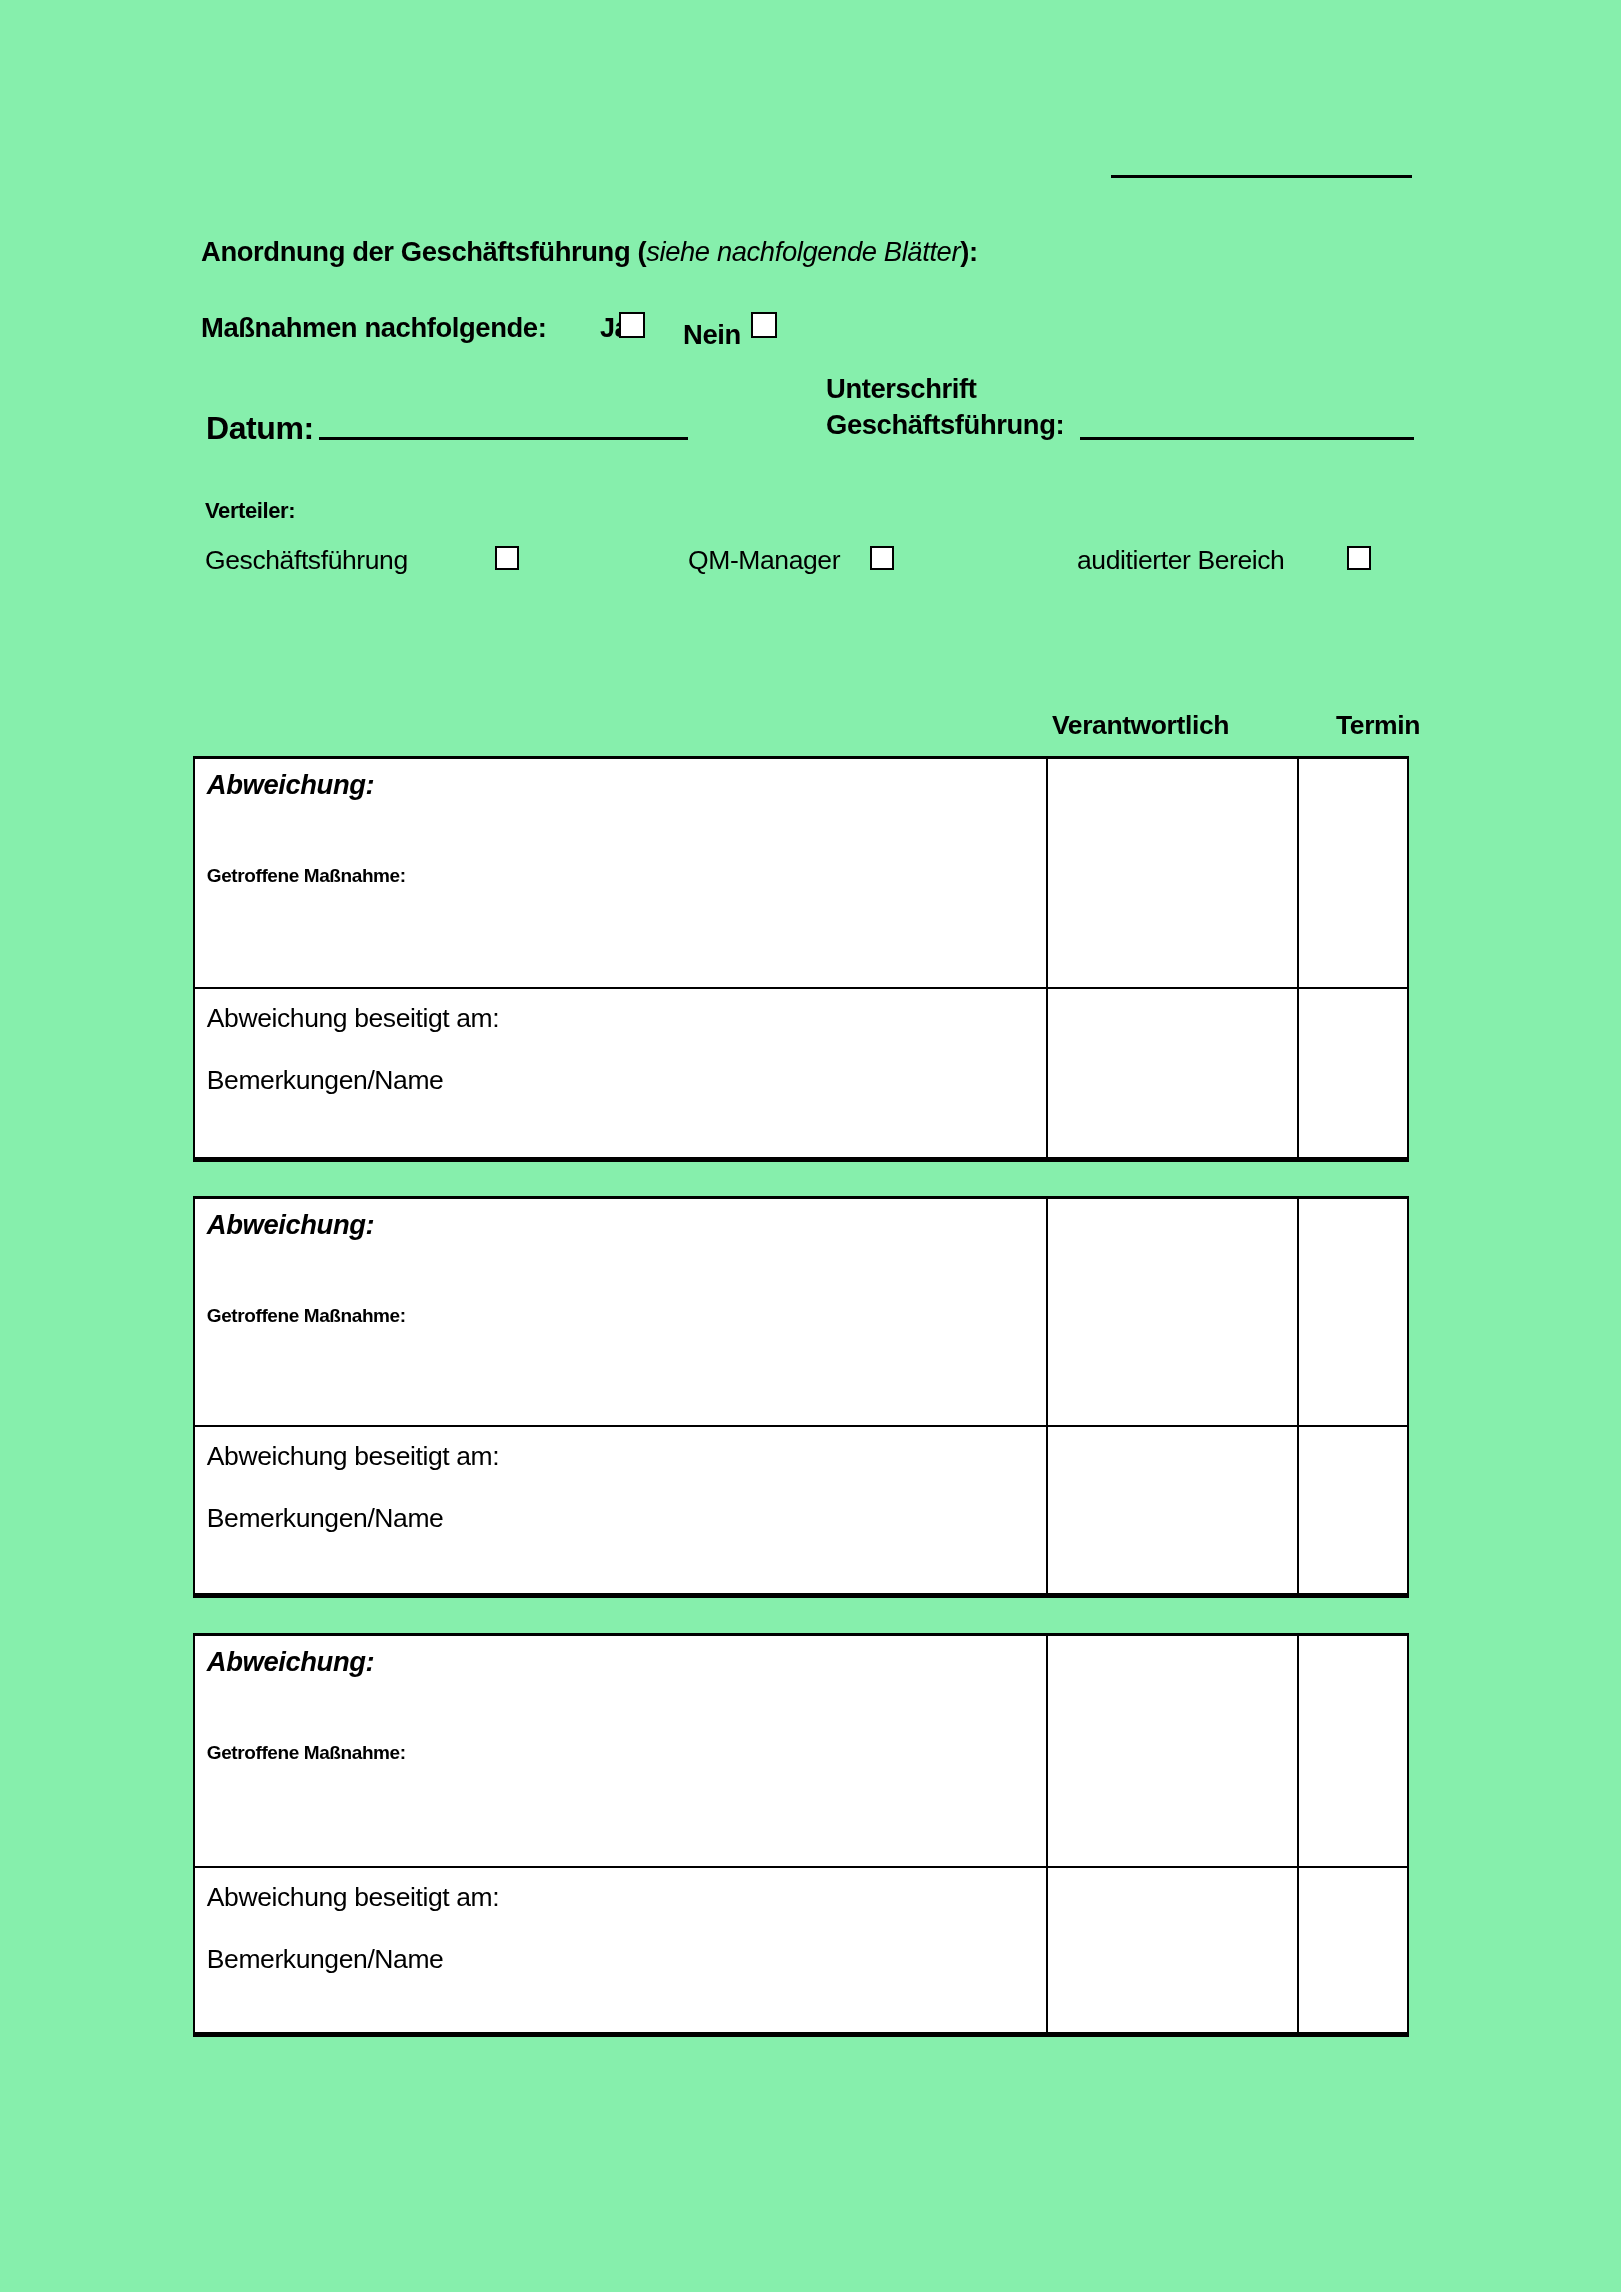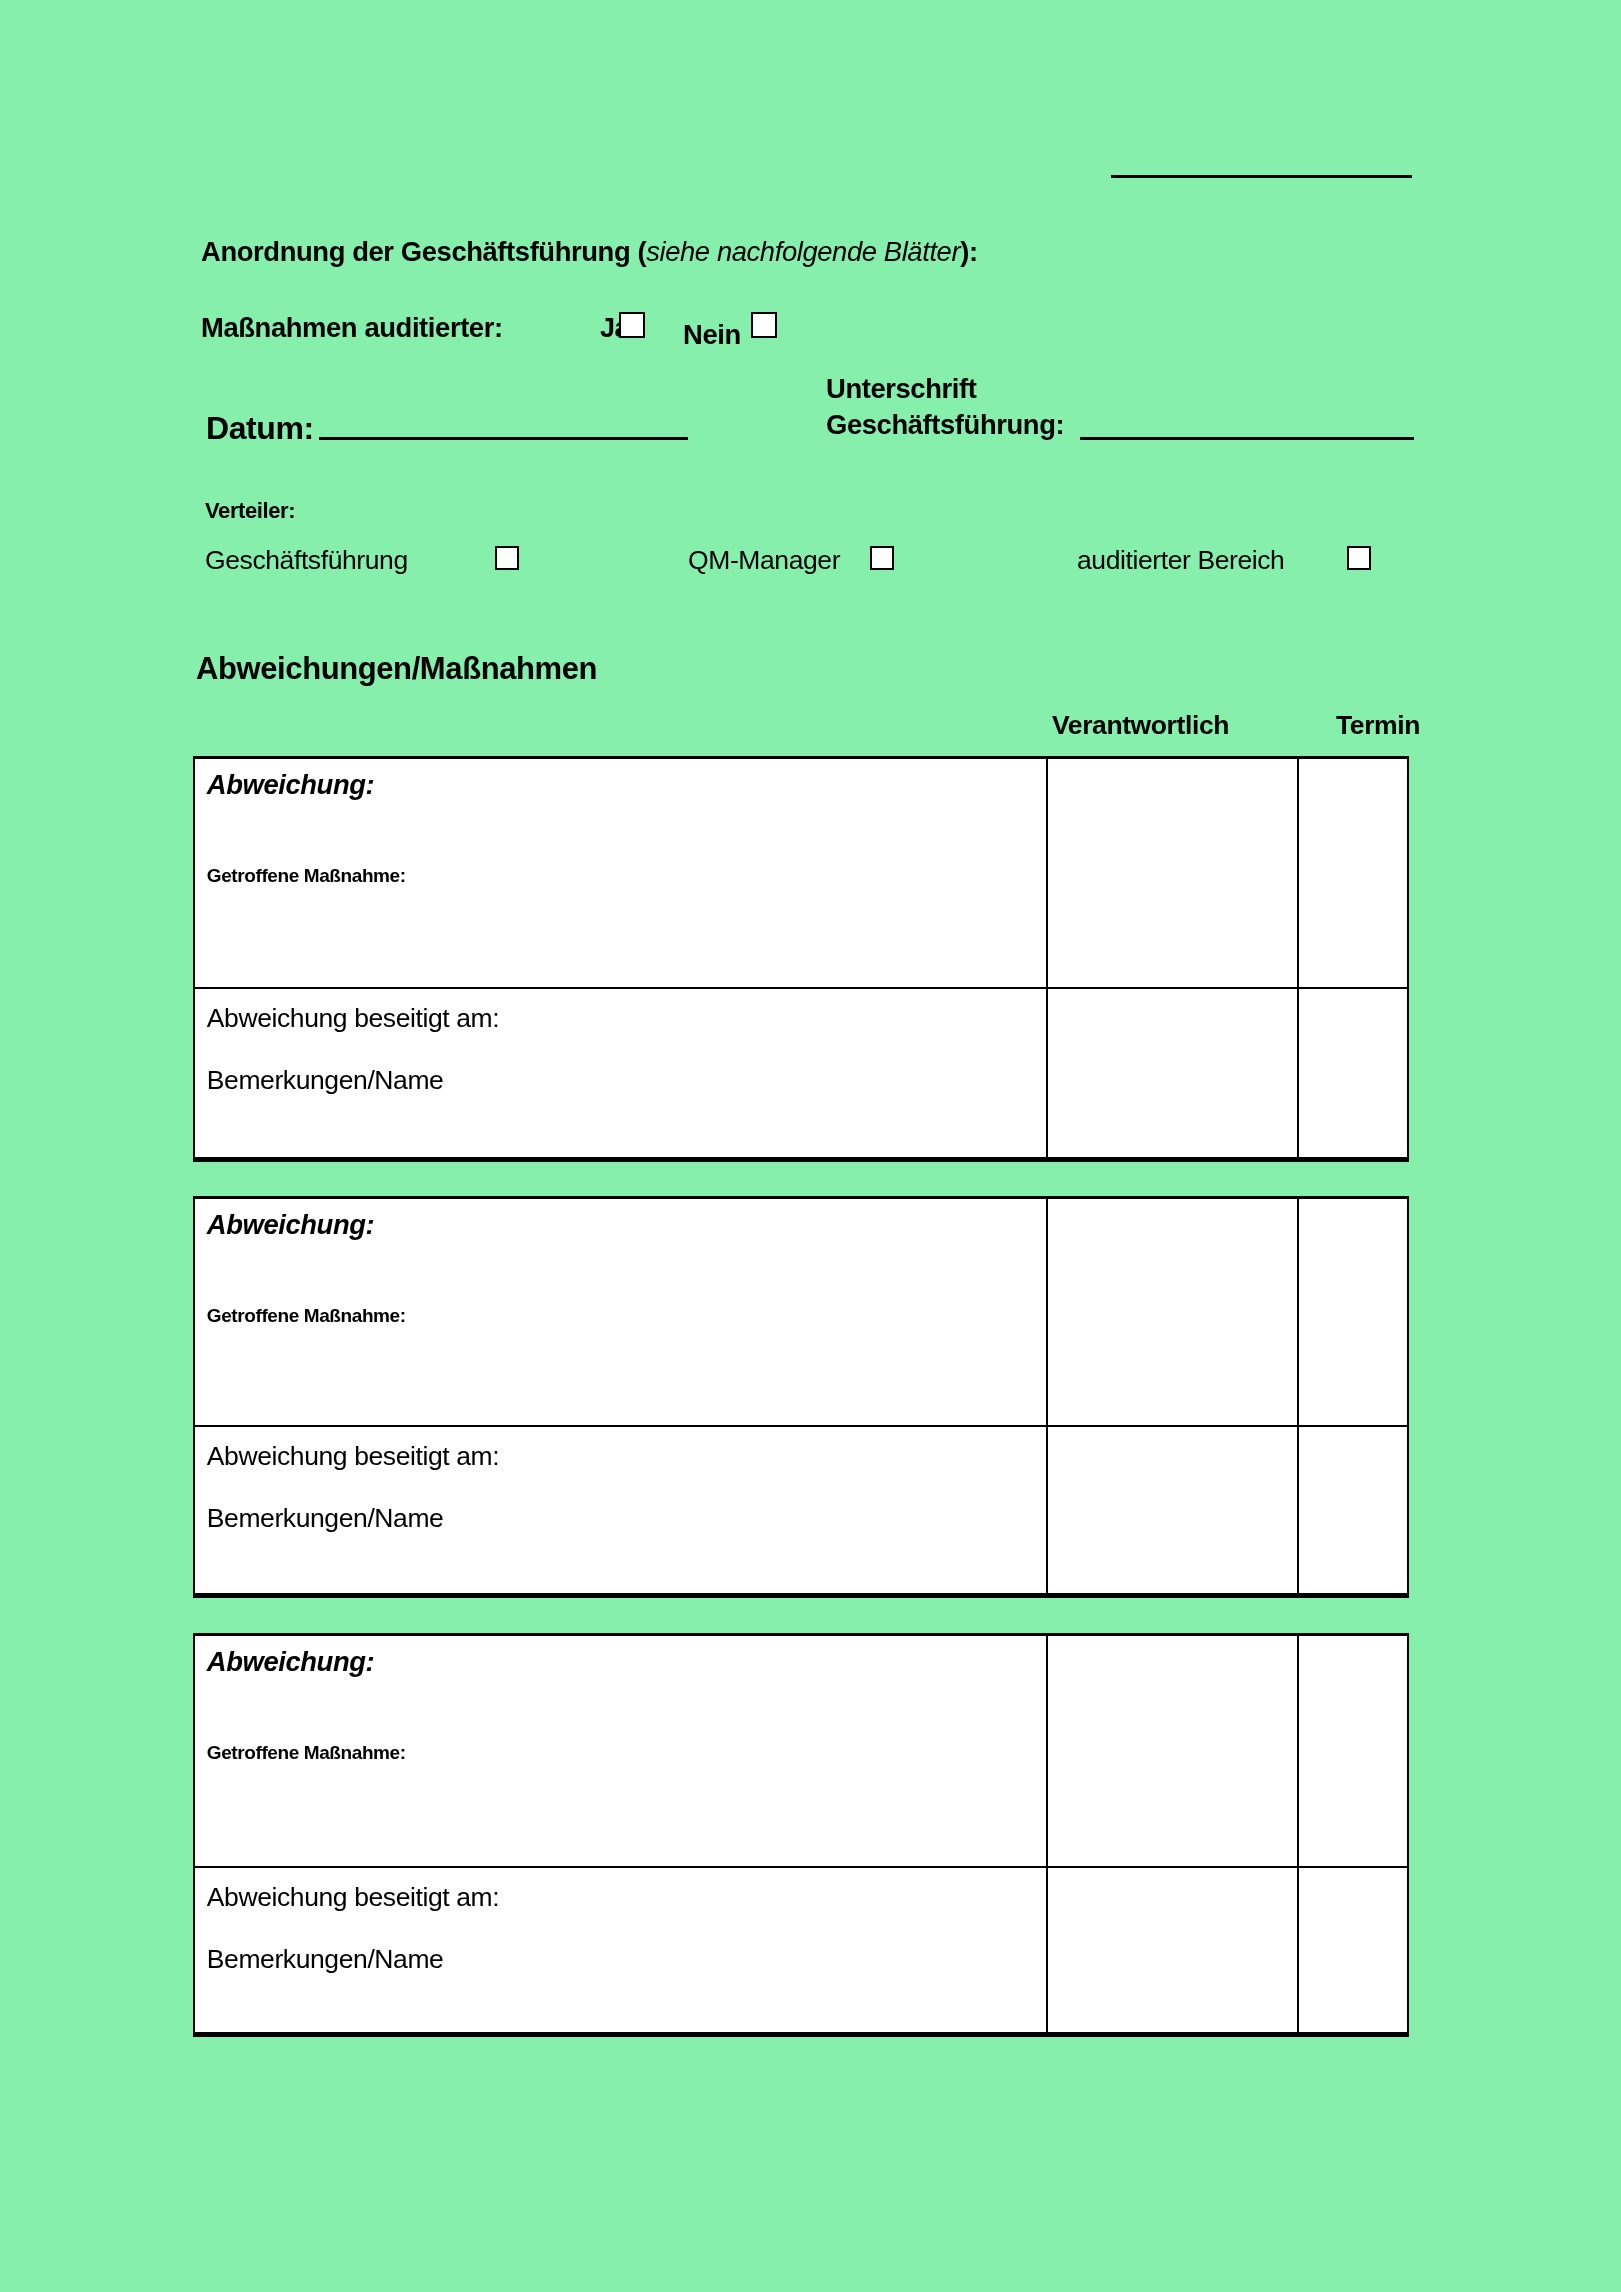--- a/index.html
+++ b/index.html
@@ -71,41 +71,40 @@
 </style>
 </head>
 <body>
 
 <div class="page">
 
   <div class="rule rule-top"></div>
 
   <div class="t order-line"><span class="bold">Anordnung der Geschäftsführung (</span><span class="italic">siehe nachfolgende Blätter</span><span class="bold">):</span></div>
 
-  <div class="t bold measures-label">Maßnahmen auditierter:</div>
+  <div class="t bold measures-label">Maßnahmen nachfolgende:</div>
   <div class="t bold ja-label">Ja</div>
   <div class="checkbox cb-ja"></div>
   <div class="t bold nein-label">Nein</div>
   <div class="checkbox cb-nein"></div>
 
   <div class="t bold unterschrift-1">Unterschrift</div>
   <div class="t bold unterschrift-2">Geschäftsführung:</div>
   <div class="t bold datum-label">Datum:</div>
   <div class="rule rule-datum"></div>
   <div class="rule rule-signature"></div>
 
   <div class="t bold verteiler-title">Verteiler:</div>
   <div class="t dist-1">Geschäftsführung</div>
   <div class="checkbox cb-dist cb-dist-1"></div>
   <div class="t dist-2">QM-Manager</div>
   <div class="checkbox cb-dist cb-dist-2"></div>
   <div class="t dist-3">auditierter Bereich</div>
   <div class="checkbox cb-dist cb-dist-3"></div>
 
-  <div class="t bold dev-title">Abweichungen/Maßnahmen</div>
   <div class="t bold col-responsible">Verantwortlich</div>
   <div class="t bold col-deadline">Termin</div>
 
   <div class="dev-block blk-1">
     <div class="cell">
       <span class="lbl-deviation">Abweichung:</span>
       <span class="lbl-measure">Getroffene Maßnahme:</span>
     </div>
     <div class="cell colsep"></div>
     <div class="cell colsep"></div>

